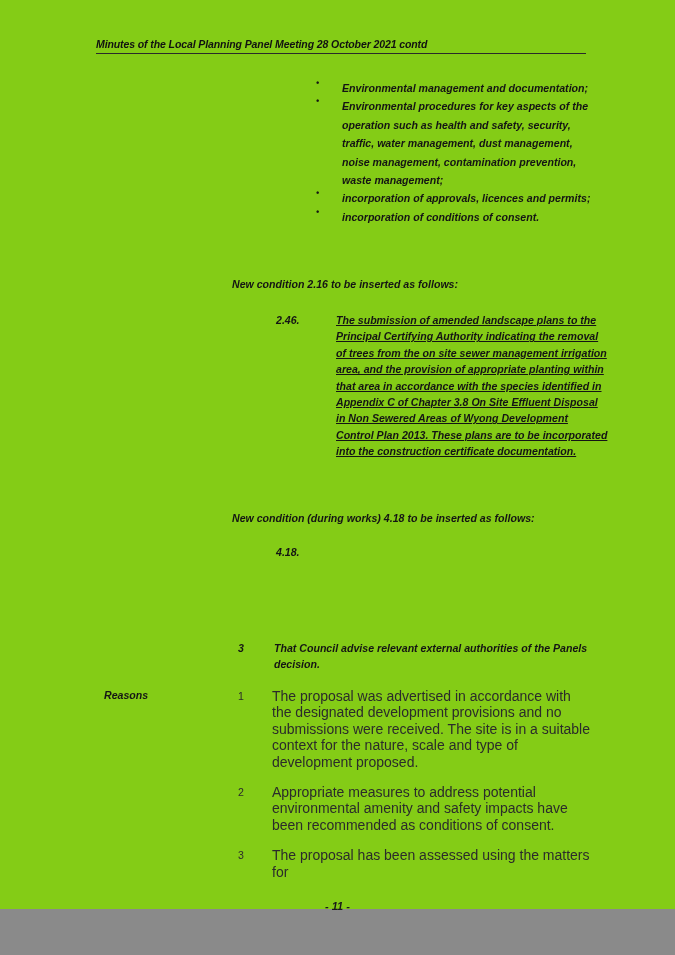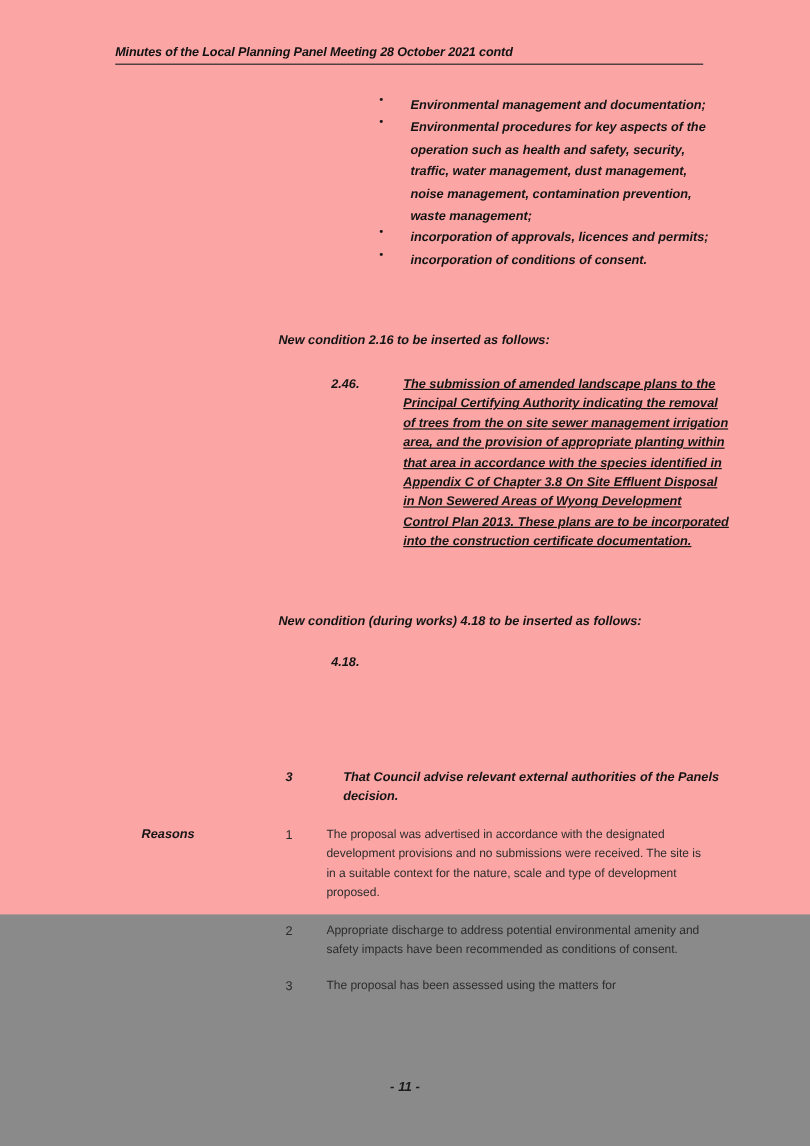--- a/index.html
+++ b/index.html
@@ -13,22 +13,22 @@
     font-family: "Liberation Sans", sans-serif;
     color: #111111;
     position: relative;
     overflow: hidden;
   }
   .page {
     position: absolute;
     left: 0;
     top: 0;
     width: 675px;
-    height: 762px;
-    background: #fca5a5;
+    height: 909px;
+    background: #84cc16;
   }
   .header {
     position: absolute;
     left: 96px;
     top: 38px;
     width: 490px;
     font-size: 10.5px;
     font-weight: bold;
     font-style: italic;
     letter-spacing: -0.1px;
@@ -44,21 +44,21 @@
   }
   
   .txt {
     font-size: 10.6px;
     line-height: 16.4px;
     font-style: italic;
     font-weight: bold;
     color: #141414;
   }
   .txt-plain {
-    font-size: 10px;
+    font-size: 14px;
     line-height: 16.4px;
     font-style: normal;
     font-weight: normal;
     color: #2b2b2b;
   }
 
   
   .bullets {
     position: absolute;
     left: 310px;
@@ -133,27 +133,27 @@
     top: 570px;
     width: 370px;
   }
   .item-3 .num {
     position: absolute;
     left: 0;
     top: 0;
     width: 28px;
   }
   .item-3 .bodytext {
-    margin-left: 48px;
+    margin-left: 36px;
     width: 330px;
   }
 
   .reasons-label {
     position: absolute;
-    left: 118px;
+    left: 104px;
     top: 619px;
     font-size: 10.6px;
     font-weight: bold;
     font-style: italic;
     color: #151515;
   }
   .reasons-list {
     position: absolute;
     left: 238px;
     top: 618px;
@@ -237,21 +237,21 @@
 
     <div class="reasons-label">Reasons</div>
 
     <div class="reasons-list">
       <div class="reason">
         <div class="num txt-plain">1</div>
         <div class="bodytext txt-plain">The proposal was advertised in accordance with the designated development provisions and no submissions were received. The site is in a suitable context for the nature, scale and type of development proposed.</div>
       </div>
       <div class="reason">
         <div class="num txt-plain">2</div>
-        <div class="bodytext txt-plain">Appropriate discharge to address potential environmental amenity and safety impacts have been recommended as conditions of consent.</div>
+        <div class="bodytext txt-plain">Appropriate measures to address potential environmental amenity and safety impacts have been recommended as conditions of consent.</div>
       </div>
       <div class="reason">
         <div class="num txt-plain">3</div>
         <div class="bodytext txt-plain">The proposal has been assessed using the matters for</div>
       </div>
     </div>
 
   </div>
 
   <div class="footer">- 11 -</div>

